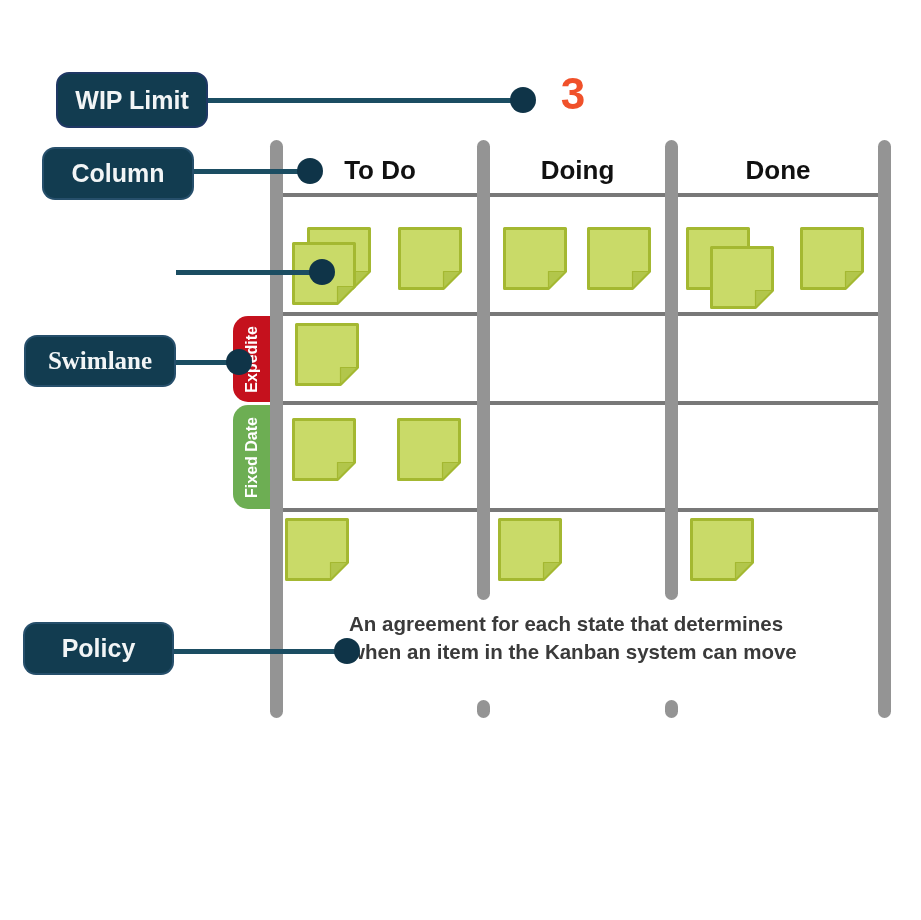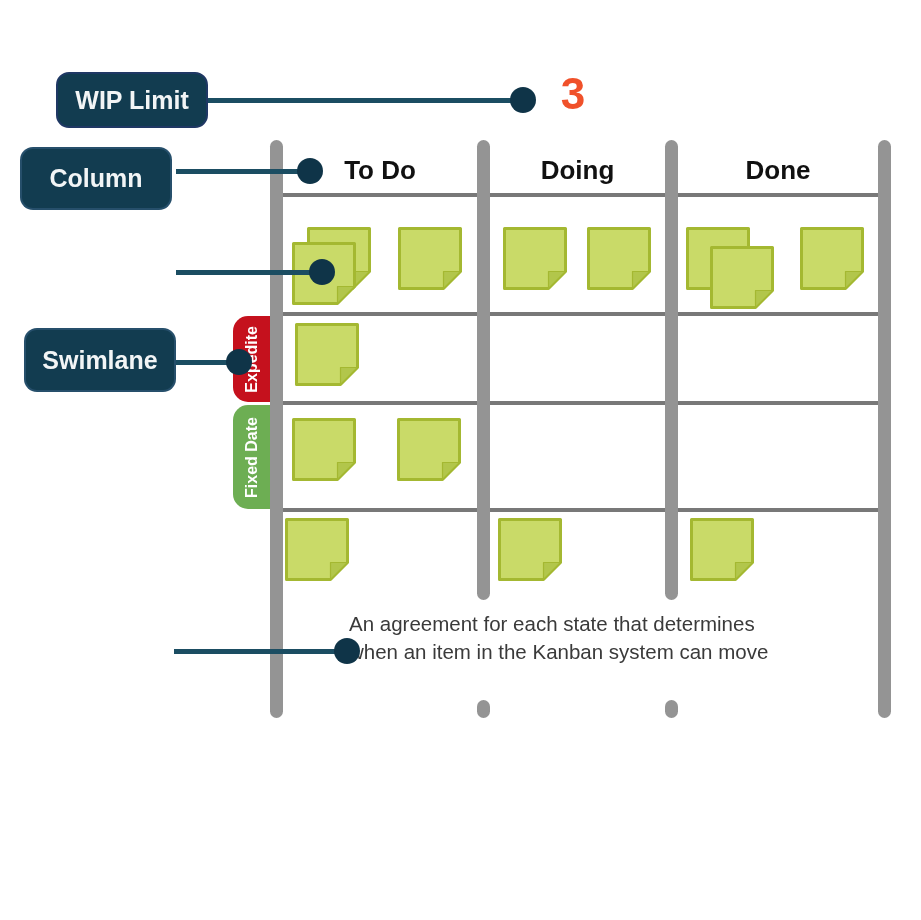--- a/index.html
+++ b/index.html
@@ -40,23 +40,23 @@
   
   .card{position:absolute;width:64px;height:63px;z-index:4;}
   
   .label-box{
     position:absolute;background:var(--label_box);color:var(--label_text);
     border-radius:13px;display:flex;align-items:center;justify-content:center;
     font-size:25px;font-weight:600;z-index:6;border:2px solid rgba(90,130,180,0.28);
     box-sizing:border-box;
   }
   .box-wip{left:24px;top:72px;width:152px;height:56px;border:2.5px solid var(--wip_box_border);margin-left:32px;}
-  .box-column{left:20px;top:147px;width:152px;height:63px;text-align:center;}
+  .box-column{left:42px;top:147px;width:152px;height:53px;text-align:center;}
   .box-card{left:24px;top:245px;width:152px;height:53px;}
-  .box-swimlane{left:24px;top:328px;width:152px;height:64px;}
+  .box-swimlane{left:24px;top:335px;width:152px;height:52px;font-family:Liberation Serif, serif;}
   .box-policy{left:23px;top:622px;width:151px;height:53px;}
   .connector{position:absolute;height:5px;background:var(--connector);z-index:6;}
   .line-wip{left:176px;top:98px;width:347px;}
   .line-column{left:176px;top:169px;width:134px;}
   .line-card{left:176px;top:270px;width:146px;}
   .line-swimlane{left:176px;top:360px;width:63px;}
   .line-policy{left:174px;top:649px;width:173px;}
   .dot{position:absolute;width:26px;height:26px;border-radius:50%;background:var(--dot);z-index:7;}
   .dot-wip{left:510px;top:87px;}
   .dot-column{left:297px;top:158px;}
@@ -64,21 +64,21 @@
   .dot-swimlane{left:226px;top:349px;}
   .dot-policy{left:334px;top:638px;}
   
   .wip-value{
     position:absolute;left:545px;top:72px;width:56px;text-align:center;
     font-size:44px;font-weight:bold;color:var(--wip_value);z-index:6;line-height:1;
   }
   
   .policy-text{
     position:absolute;left:349px;top:610px;width:490px;z-index:5;
-    font-size:20.5px;line-height:28px;color:var(--policy_text);
+    font-size:20.5px;line-height:28px;color:var(--policy_text);font-weight:bold;
   }
 </style>
 </head>
 <body>
 
 <div class="canvas">
 
   <div class="vbar bar1"></div>
   <div class="vbar bar2"></div>
   <div class="vbar bar2stub"></div>
@@ -172,19 +172,20 @@
 
   <div class="connector line-card"></div>
   <div class="dot dot-card"></div>
 
   <div class="connector line-swimlane"></div>
   <div class="dot dot-swimlane"></div>
   <div class="label-box box-swimlane">Swimlane</div>
 
   <div class="connector line-policy"></div>
   <div class="dot dot-policy"></div>
+  <div class="label-box box-policy">Policy</div>
 
   <div class="policy-text">
     <div>An agreement for each state that determines</div>
     <div>when an item in the Kanban system can move</div>
   </div>
 
 </div>
 
 </body></html>

